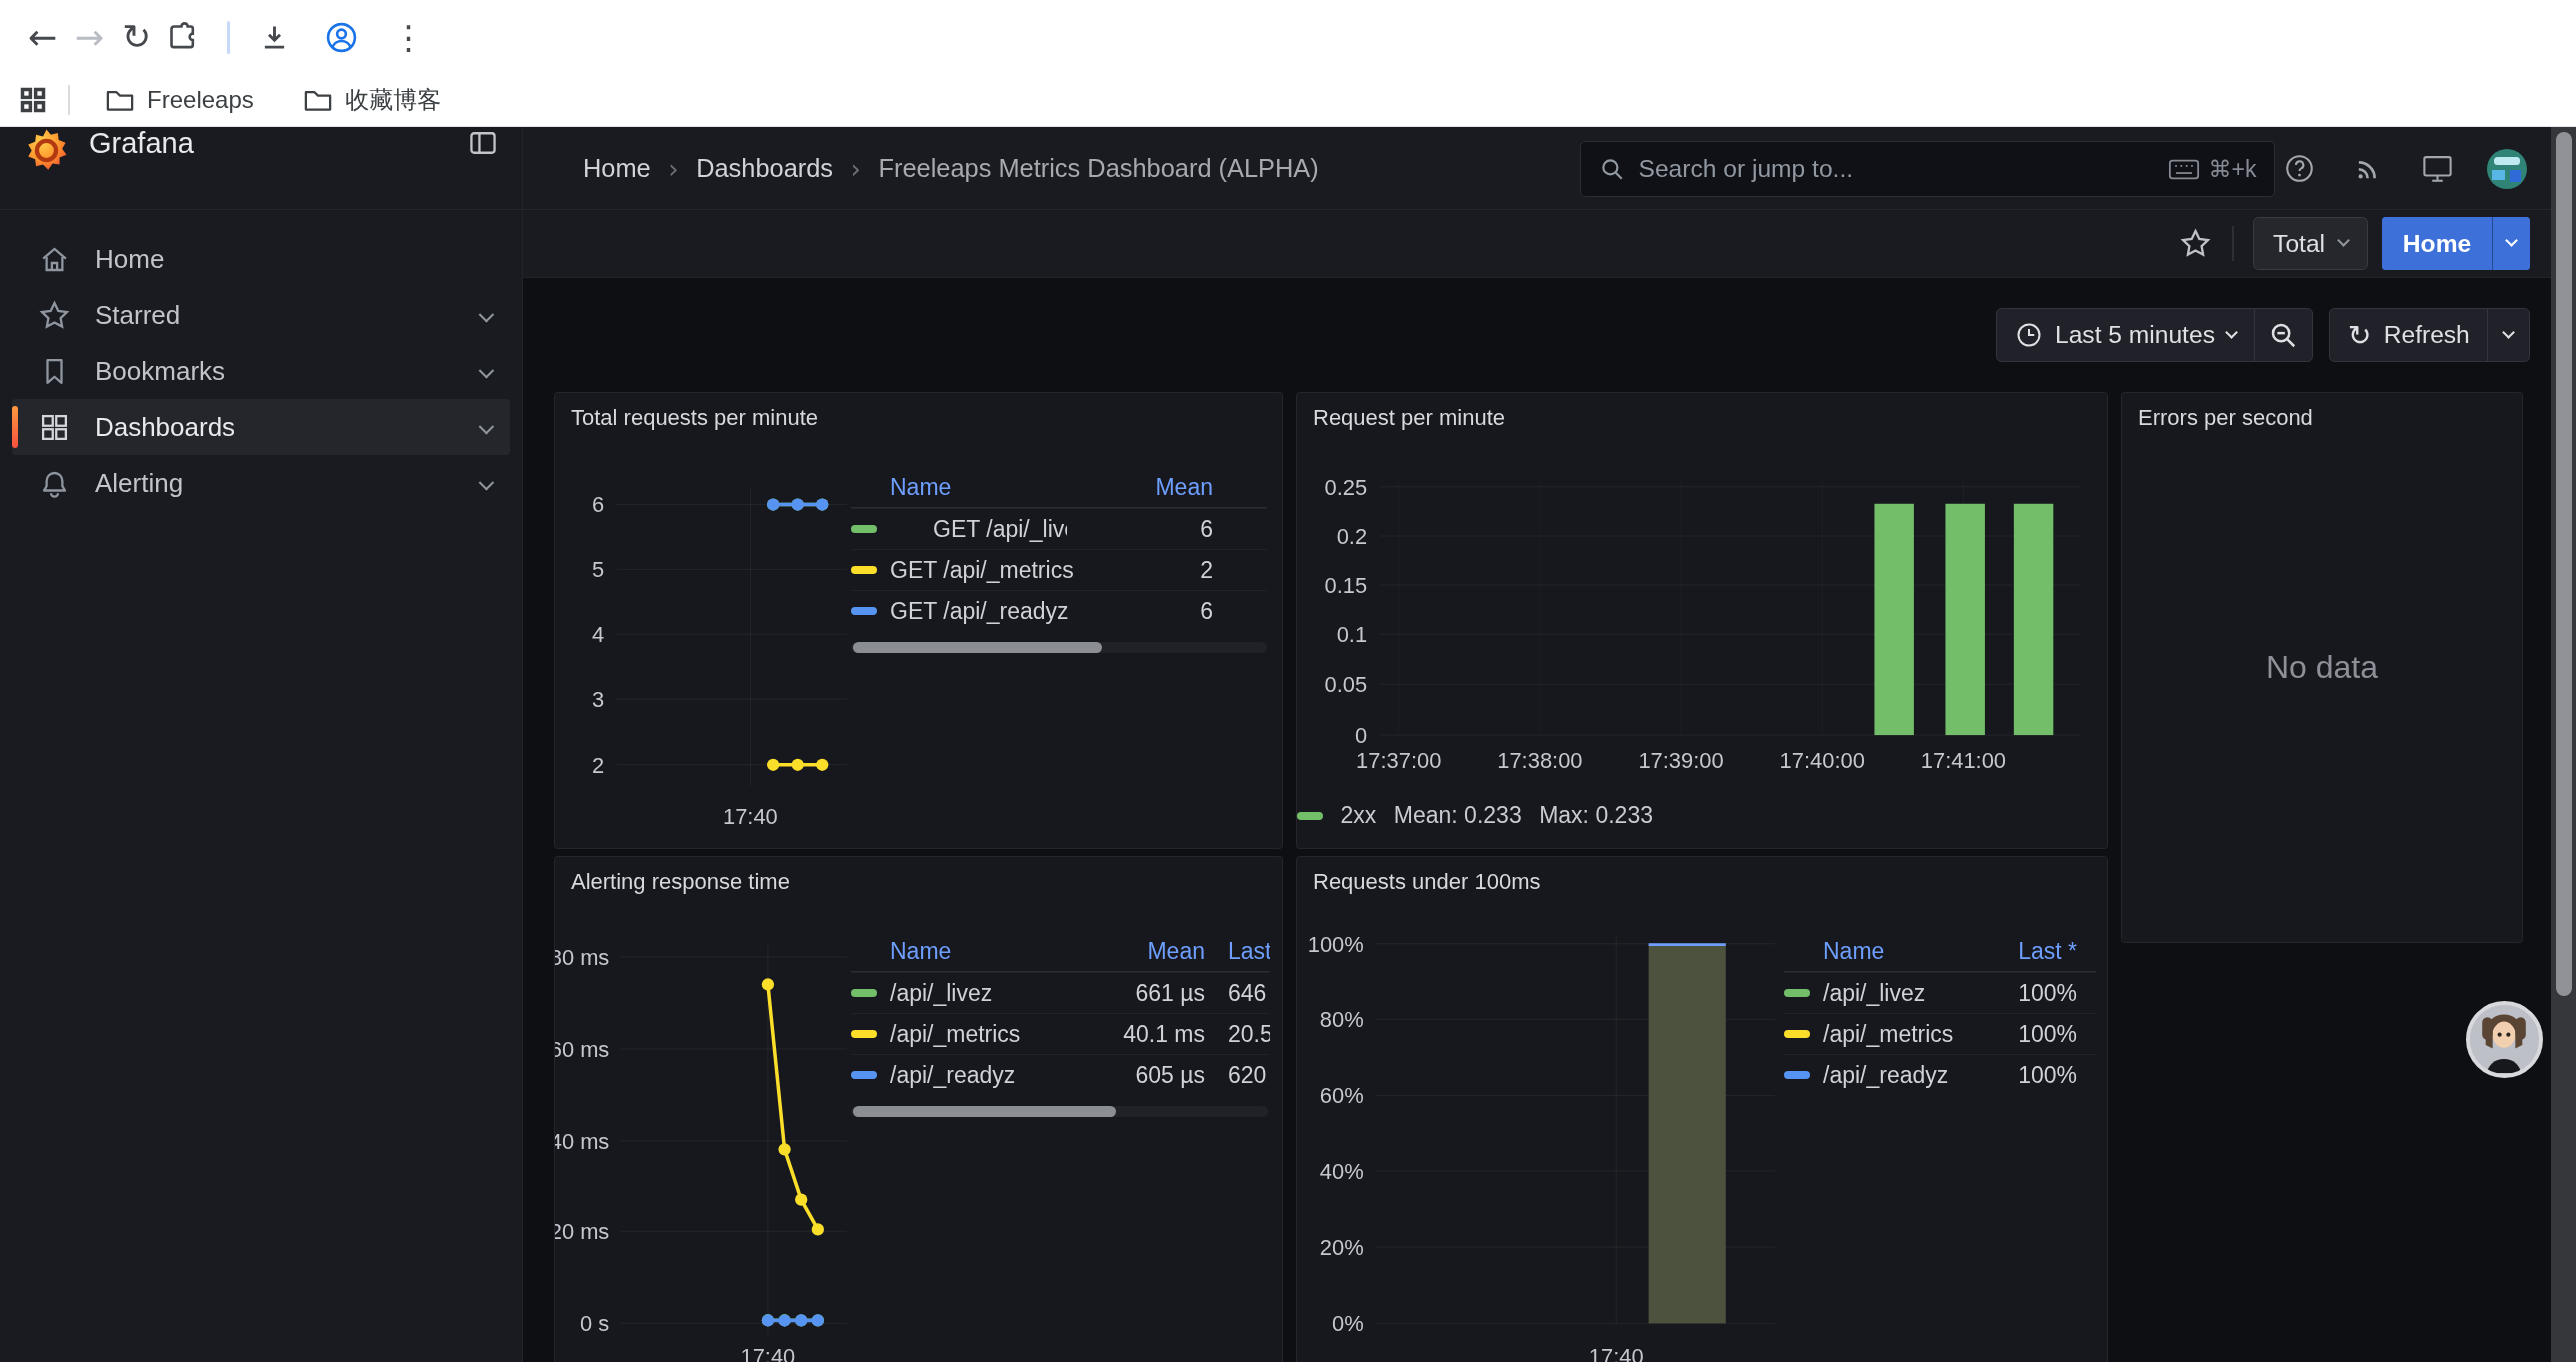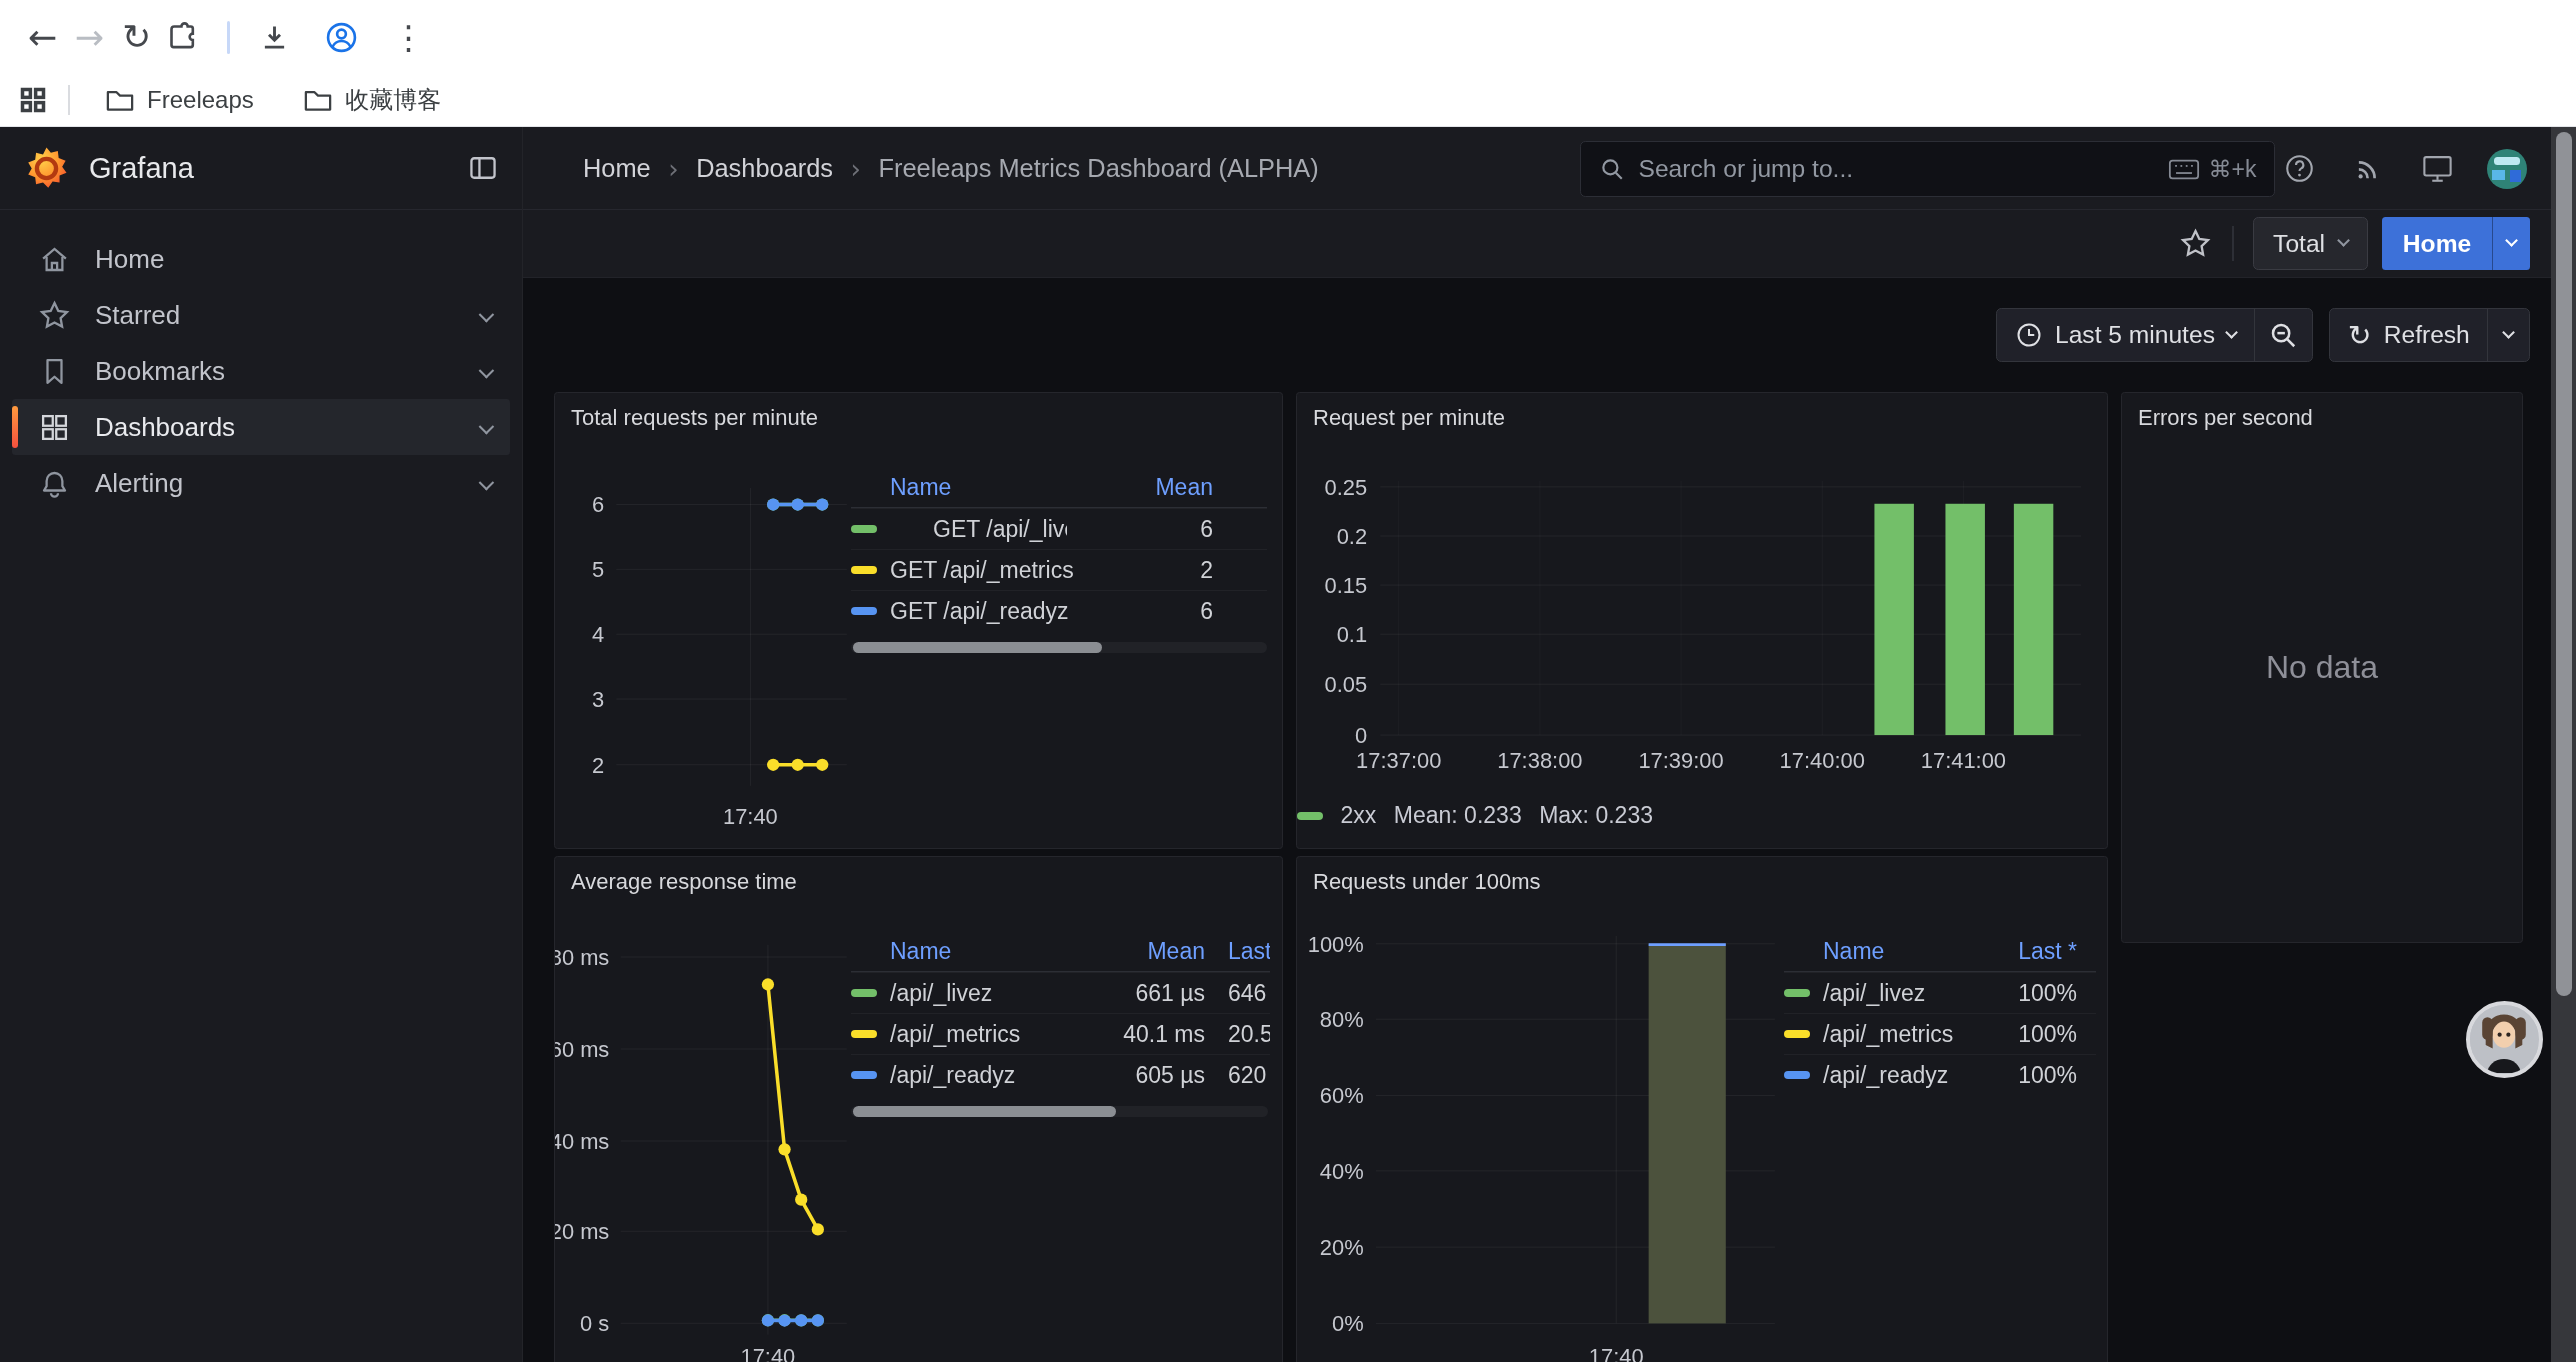--- a/index.html
+++ b/index.html
@@ -26,21 +26,21 @@
                  padding:0 19px; gap:21px; border-bottom:0.9px solid #e3e5e9; background:#fff; }
   .bm-divider { width:1.8px; height:30px; background:#dadce0; }
   .bm-chip { display:flex; align-items:center; gap:12.3px; padding:7px 14px; border-radius:19px; color:#3c4043; font-size:24px; }
 
   svg.ic { display:block; }
 
   
   .grafana { position:absolute; top:127px; left:0; right:0; bottom:0; background:#0e0f13; }
 
   .gf-sidebar { position:absolute; top:0; left:0; bottom:0; width:523px; background:#1a1b20; border-right:0.9px solid #232429; }
-  .gf-logo-row { height:83px; border-bottom:0.9px solid #26272e; display:flex; align-items:center; padding:0 23px; }
+  .gf-logo-row { height:83px; border-bottom:0.9px solid #26272e; display:flex; align-items:flex-start; padding:0 23px; }
   .gf-brand { margin-left:19px; font-size:29px; color:#e8e9ec; font-weight:500; flex:1; }
   .gf-menu { padding-top:21px; }
   .menu-item { height:56px; display:flex; align-items:center; padding:0 30px 0 37px; color:#c2c4cb; position:relative; }
   .menu-item .mi-label { margin-left:23px; font-size:26px; flex:1; }
   .menu-item.active { background:#24262c; border-radius:3.5px; margin:0 12.3px; padding:0 17.5px 0 24.6px; color:#e9eaee; }
   .menu-item.active::before { content:""; position:absolute; left:0; top:7px; bottom:7px; width:6.1px; border-radius:3.5px;
                               background:linear-gradient(180deg,#ff9a3e,#f5503e); }
   .chev { width:11.4px; height:11.4px; border-left:2.6px solid #9096a0; border-bottom:2.6px solid #9096a0;
           transform:rotate(-45deg); display:inline-block; }
   .chev.sm { width:8.8px; height:8.8px; }
@@ -446,21 +446,21 @@
               <span>Max: 0.233</span>
             </div>
         </div>
 
         <div class="panel" style="left:1598px;top:112px;width:402px;height:551px;">
           <div class="p-title">Errors per second</div>
           <div class="no-data">No data</div>
         </div>
 
         <div class="panel" style="left:31px;top:576px;width:729px;height:526px;">
-          <div class="p-title">Average response time</div>
+          <div class="p-title">Alerting response time</div>
           <svg class="p-svg" id="chart-p4" width="729" height="526" viewBox="0 0 832 600">
               <text x="62" y="123" text-anchor="end" fill="#c6c8cf" font-size="25" font-family="Liberation Sans, DejaVu Sans, sans-serif">80 ms</text>
               <line x1="75" y1="114" x2="333" y2="114" stroke="rgba(255,255,255,0.07)" stroke-width="1"></line>
               <text x="62" y="228" text-anchor="end" fill="#c6c8cf" font-size="25" font-family="Liberation Sans, DejaVu Sans, sans-serif">60 ms</text>
               <line x1="75" y1="219" x2="333" y2="219" stroke="rgba(255,255,255,0.07)" stroke-width="1"></line>
               <text x="62" y="333" text-anchor="end" fill="#c6c8cf" font-size="25" font-family="Liberation Sans, DejaVu Sans, sans-serif">40 ms</text>
               <line x1="75" y1="324" x2="333" y2="324" stroke="rgba(255,255,255,0.07)" stroke-width="1"></line>
               <text x="62" y="436" text-anchor="end" fill="#c6c8cf" font-size="25" font-family="Liberation Sans, DejaVu Sans, sans-serif">20 ms</text>
               <line x1="75" y1="427" x2="333" y2="427" stroke="rgba(255,255,255,0.07)" stroke-width="1"></line>
               <text x="62" y="541" text-anchor="end" fill="#c6c8cf" font-size="25" font-family="Liberation Sans, DejaVu Sans, sans-serif">0 s</text>

